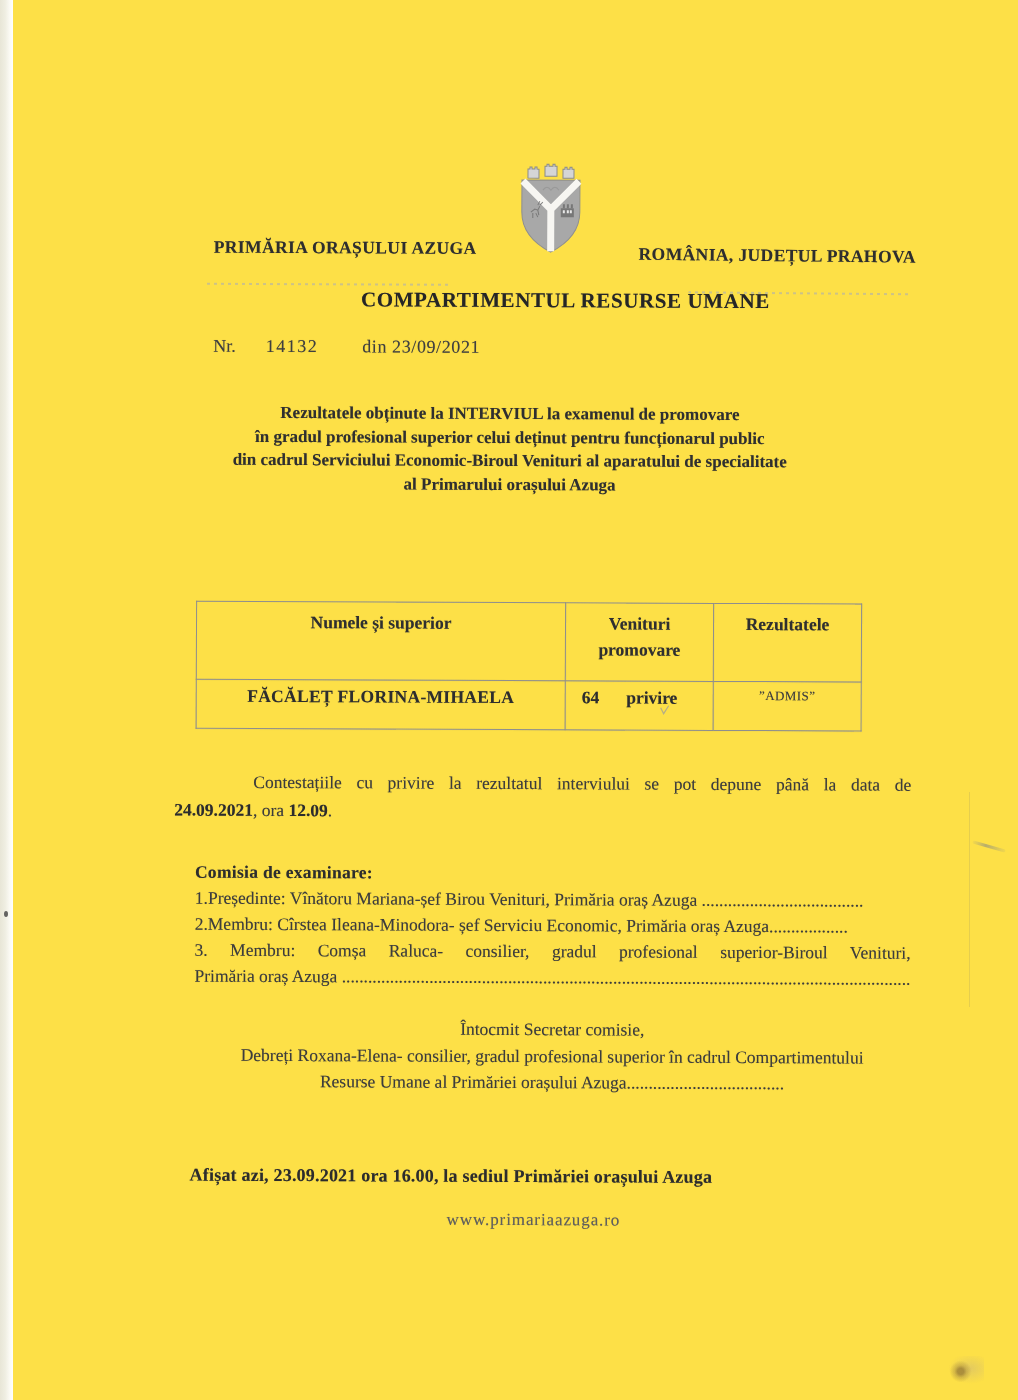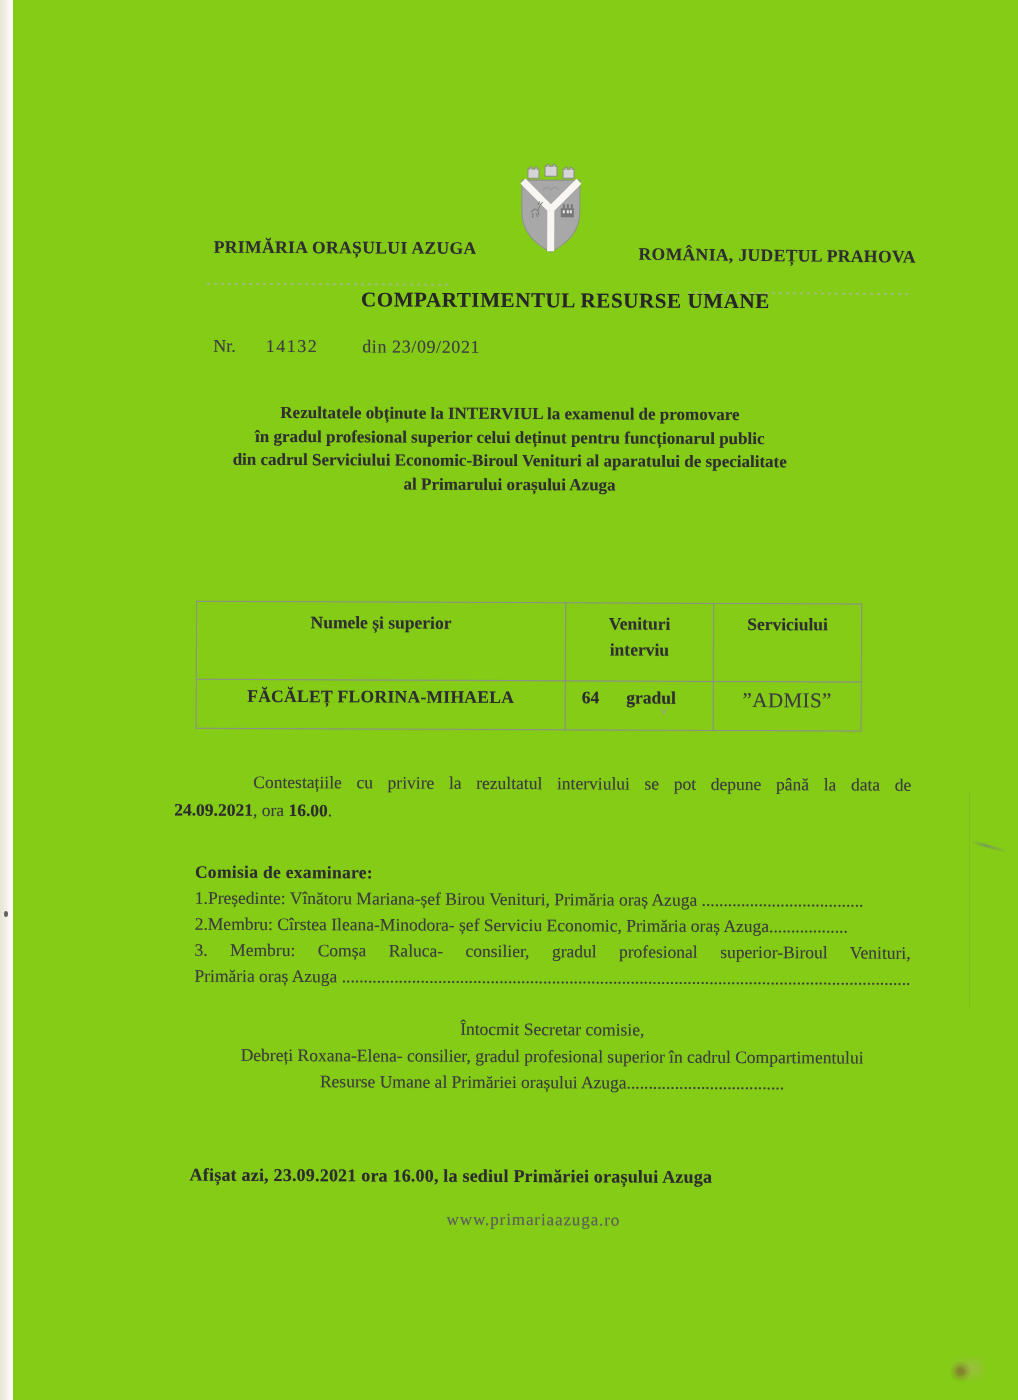--- a/index.html
+++ b/index.html
@@ -1,19 +1,19 @@
 <!DOCTYPE html>
 <html><head>
 <meta charset="utf-8">
 <title>Scanned document</title>
 <style>
   html,body{margin:0;padding:0;background:#ffffff;}
   .page{
     position:relative;width:1018px;height:1400px;margin:0 auto;
-    background:#84cc16;overflow:hidden;
+    background:#fde047;overflow:hidden;
     font-family:"Liberation Serif","DejaVu Serif",serif;
     color:#3a3a3a;
   }
   .scan{position:absolute;inset:0;transform:rotate(0.25deg);transform-origin:50% 45%;
         text-shadow:0 0 0.7px rgba(70,70,70,.45);}
   .abs{position:absolute;}
   .edge-left{position:absolute;left:0;top:0;width:13px;height:100%;
     background:linear-gradient(90deg,#e8e6d7 0%,#efeee2 40%,#fbfaf4 75%,#ffffff 100%);}
   
   .hdr-left{left:212px;top:238px;font-weight:bold;font-size:17.5px;letter-spacing:.4px;color:#2e2e2e;white-space:nowrap;}
@@ -32,21 +32,21 @@
     font-size:17px;line-height:23.5px;color:#2f2f2f;}
   
   .rtable{left:196px;top:602px;border-collapse:collapse;table-layout:fixed;}
   .rtable th,.rtable td{border:1px solid #8e8e8e;box-shadow:0 0 1px rgba(140,140,140,.55);}
   .rtable th{height:69px;vertical-align:top;padding-top:7px;font-weight:bold;
     font-size:17.5px;color:#2f2f2f;text-align:center;line-height:26px;}
   .rtable td{height:41px;vertical-align:top;padding-top:6px;}
   .cname{font-weight:bold;font-size:17.5px;text-align:center;letter-spacing:.3px;color:#2d2d2d;}
   .cscore{font-weight:bold;font-size:17.5px;color:#2d2d2d;padding-left:16px;}
   .cscore .sunit{margin-left:27px;}
-  .cresult{text-align:center;font-size:21px;color:#3d3d3d;letter-spacing:.4px;}
+  .cresult{text-align:center;font-size:13px;color:#3d3d3d;letter-spacing:.4px;}
   
   .contest{left:175px;top:771px;width:737px;font-size:17.5px;line-height:25px;color:#3c3c3c;}
   .contest .l1{text-align:justify;text-align-last:justify;padding-left:79px;}
   .contest .l2{margin-top:3px;}
   .contest b{color:#2c2c2c;}
   .commission{left:196px;top:860px;width:716px;font-size:17.5px;line-height:26px;color:#3c3c3c;}
   .commission .title{font-weight:bold;color:#2d2d2d;letter-spacing:.3px;}
   .clip{white-space:nowrap;overflow:hidden;}
   .m3a{text-align:justify;text-align-last:justify;}
   .secretary{left:196px;top:1016px;width:716px;text-align:center;
@@ -126,45 +126,45 @@
       <colgroup>
           <col style="width:369px">
           <col style="width:148px">
           <col style="width:148px">
         </colgroup>
       <thead>
         <tr>
           <th><span>Numele și superior</span></th>
           <th>
             <div>Venituri</div>
-            <div>interviu</div>
+            <div>promovare</div>
           </th>
-          <th><span>Serviciului</span></th>
+          <th><span>Rezultatele</span></th>
         </tr>
       </thead>
       <tbody>
         <tr>
           <td class="cname">FĂCĂLEȚ FLORINA-MIHAELA</td>
           <td class="cscore">
-            <span>64</span><span class="sunit">gradul</span>
+            <span>64</span><span class="sunit">privire</span>
           </td>
           <td class="cresult">”ADMIS”</td>
         </tr>
       </tbody>
     </table>
 
     <div class="abs tickmark">
       <svg width="12" height="12" viewBox="0 0 12 12">
           <path d="M2 3 L5 9 L10 1" stroke="#9c9c9c" stroke-width="1.2" fill="none" opacity=".75"></path>
         </svg>
     </div>
 
     <div class="abs contest">
       <div class="l1">Contestațiile cu privire la rezultatul interviului se pot depune până la data de</div>
-      <div class="l2"><b>24.09.2021</b><span>, ora </span><b>16.00</b><span>.</span></div>
+      <div class="l2"><b>24.09.2021</b><span>, ora </span><b>12.09</b><span>.</span></div>
     </div>
 
     <div class="abs commission">
       <div class="title">Comisia de examinare:</div>
       <div class="clip">1.Președinte:  Vînătoru Mariana-șef Birou Venituri, Primăria oraș Azuga .....................................</div>
       <div class="clip">2.Membru: Cîrstea Ileana-Minodora- șef Serviciu Economic, Primăria oraș Azuga..................</div>
       <div class="m3a">3. Membru: Comșa Raluca- consilier, gradul profesional superior-Biroul Venituri,</div>
       <div class="clip">Primăria oraș Azuga ...........................................................................................................................................................................</div>
     </div>
 

